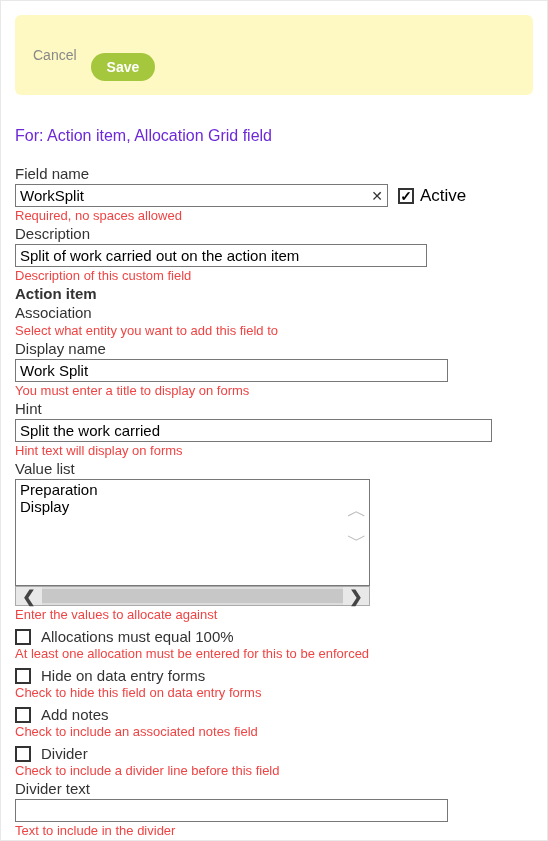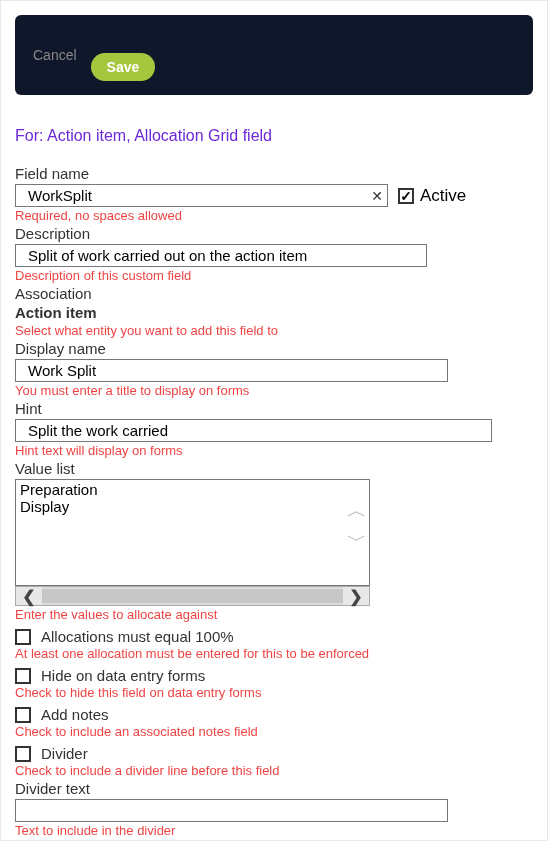--- a/index.html
+++ b/index.html
@@ -5,21 +5,21 @@
   * { box-sizing: border-box; margin: 0; padding: 0; }
   body {
     font-family: Arial, Helvetica, sans-serif;
     background: #fff;
     width: 548px;
     height: 841px;
     padding: 14px;
     border: 1px solid #e8e8e8;
   }
   .header-bar {
-    background: #0f172a;
+    background: #fef9c3;
     border-radius: 6px;
     padding: 14px 18px;
     display: flex;
     align-items: center;
     gap: 14px;
     margin-bottom: 22px;
   }
   .cancel-link {
     color: #888;
     font-size: 14px;
@@ -52,21 +52,21 @@
     font-size: 13px;
     color: #ef4444;
     margin-top: 1px;
   }
   .bold { font-weight: bold; }
   .row { display: flex; align-items: center; gap: 10px; }
   .text-input {
     width: 100%;
     border: 1px solid #777;
     font-size: 15px;
-    padding: 2px 12px;
+    padding: 2px 4px;
     font-family: inherit;
     color: #000;
     background: #fff;
   }
   .fieldname-wrap { position: relative; flex: 1; }
   .clear-x {
     position: absolute;
     right: 5px;
     top: 50%;
     transform: translateY(-50%);
@@ -169,22 +169,22 @@
   <div class="helper">Required, no spaces allowed</div>
 </div>
 
 <div class="section">
   <div class="field-label">Description</div>
   <input class="text-input w-main" type="text" style="width: 412px;" value="Split of work carried out on the action item">
   <div class="helper">Description of this custom field</div>
 </div>
 
 <div class="section">
+  <div class="field-label bold">Action item</div>
   <div class="field-label">Association</div>
-  <div class="field-label bold">Action item</div>
   <div class="helper">Select what entity you want to add this field to</div>
 </div>
 
 <div class="section">
   <div class="field-label">Display name</div>
   <input class="text-input" type="text" style="width: 433px;" value="Work Split">
   <div class="helper">You must enter a title to display on forms</div>
 </div>
 
 <div class="section">

